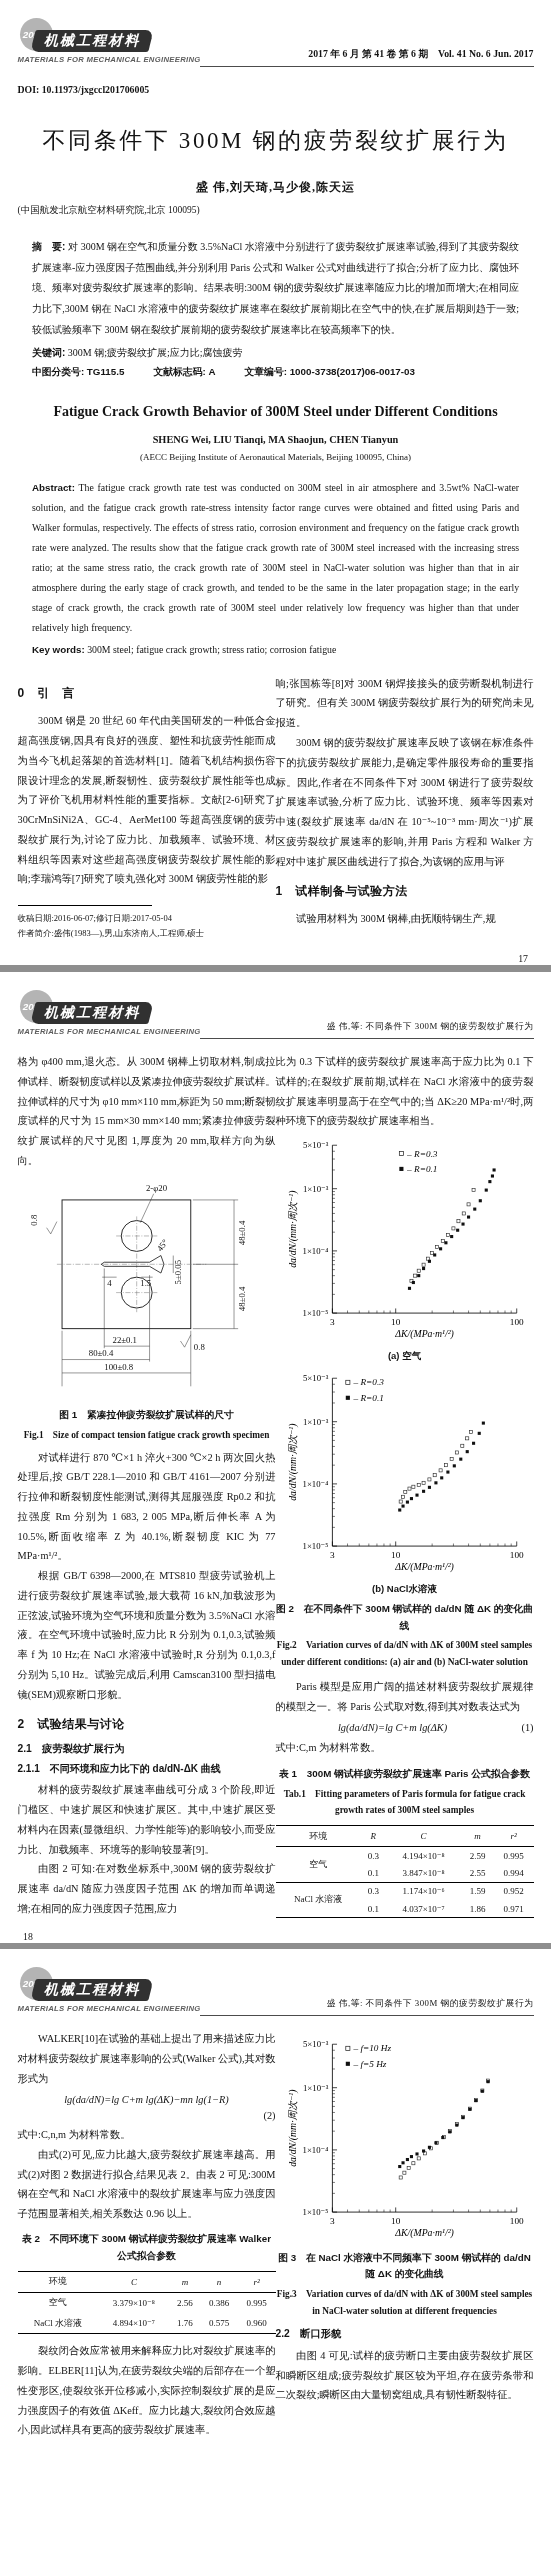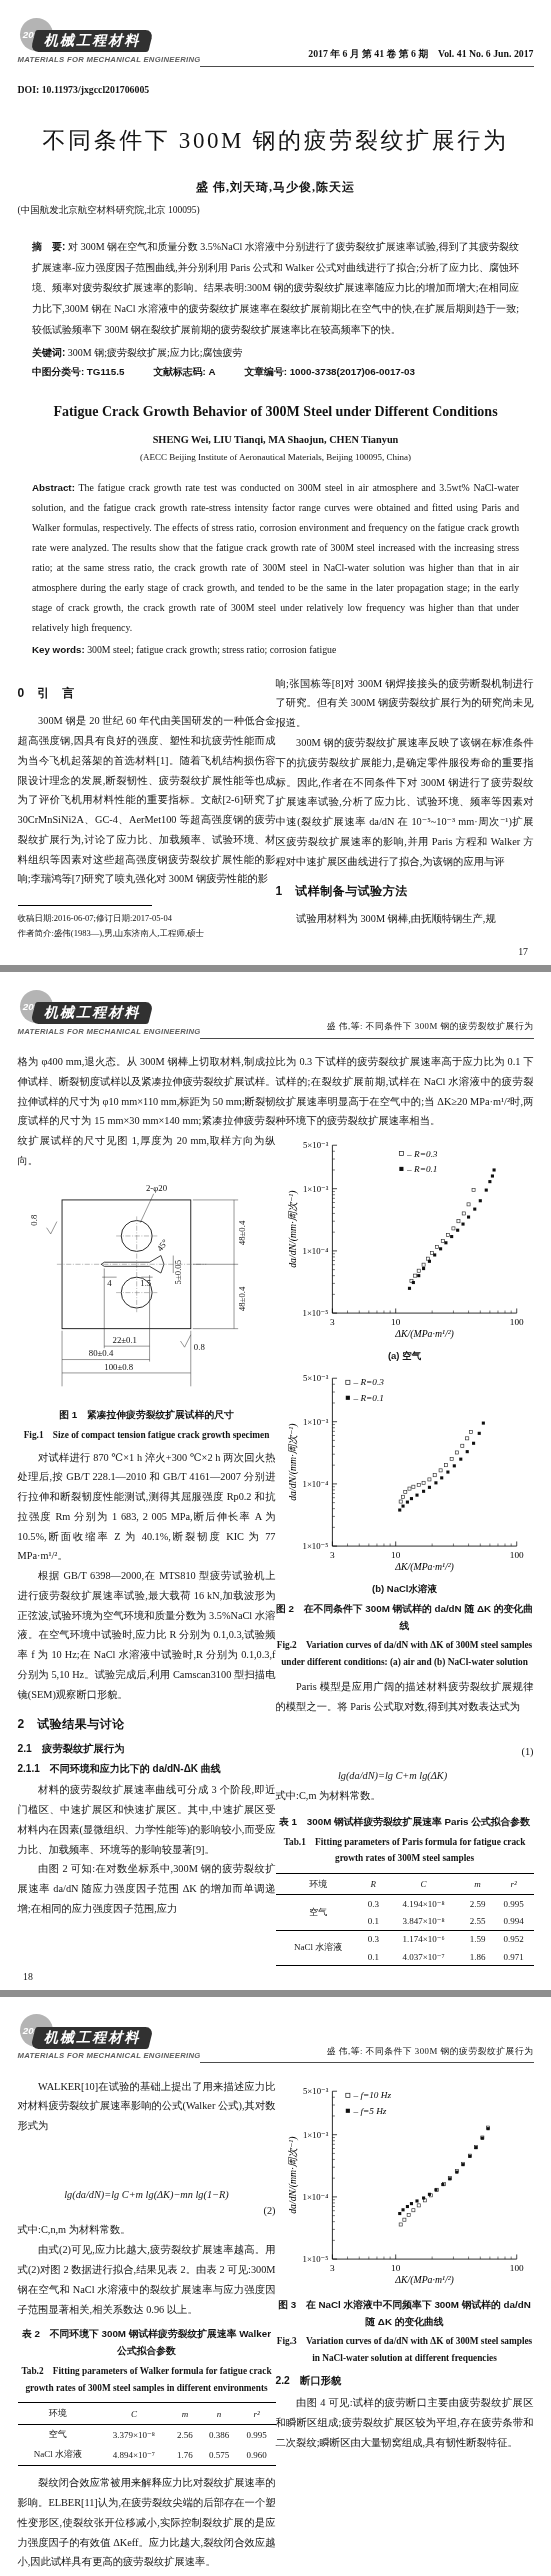--- a/index.html
+++ b/index.html
@@ -38,26 +38,26 @@
   .cols{display:flex;gap:0;margin-top:13.4px;}
   .col{flex:1;width:0;}
   .p{font-size:10.3px;line-height:1.92;text-align:justify;margin:0;text-indent:2em;}
   .p.noind{text-indent:0;}
   .h-sec{font-family:"Liberation Sans","DejaVu Sans",sans-serif;font-weight:bold;
     font-size:12px;margin:11.3px 0 9.3px;letter-spacing:0.5px;}
   .h-sub{font-family:"Liberation Sans","DejaVu Sans",sans-serif;font-weight:bold;
     font-size:10.3px;margin:7.2px 0 5.2px;}
   .h-sub3{font-size:10px;margin:6.2px 0 4.1px;font-weight:600;}
   .formula-row{display:flex;align-items:center;margin:5.2px 0;font-size:10.3px;}
-  .formula{flex:1;text-align:center;font-style:italic;margin-top:48px;}
+  .formula{flex:1;text-align:center;font-style:italic;}
   .eqnum{width:24px;text-align:right;font-style:normal;}
   .eqnum-line{text-align:right;font-size:10.3px;margin:1px 0 4.1px;}
   .footnote{margin-top:15.5px;font-size:8.5px;line-height:1.8;}
   .footnote .rule{width:134px;border-top:1px solid #000;margin-bottom:5.2px;}
-  .pageno{position:absolute;bottom:8px;font-size:9.8px;}
+  .pageno{position:absolute;bottom:1px;font-size:9.8px;}
   .pageno.right{right:23px;} .pageno.left{left:23px;}
   
   .fig{margin:7.2px 0 4.1px;text-align:center;}
   .figcap-cn{font-family:"Liberation Sans","DejaVu Sans",sans-serif;font-weight:bold;
     font-size:9.8px;text-align:center;margin-top:5.2px;line-height:1.7;}
   .figcap-en{font-weight:bold;font-size:9.3px;text-align:center;margin-top:3.1px;line-height:1.8;}
   .subcap{font-family:"Liberation Sans","DejaVu Sans",sans-serif;font-weight:bold;
     font-size:9.5px;text-align:center;margin-top:2.1px;}
   .chart svg text{font-family:"Liberation Serif","DejaVu Serif",serif;}
   
@@ -473,21 +473,20 @@
       <div class="col">
         <p class="p">WALKER[10]在试验的基础上提出了用来描述应力比对材料疲劳裂纹扩展速率影响的公式(Walker 公式),其对数形式为</p>
         <div class="formula-row">
           <span class="formula">lg(da/dN)=lg C+m lg(ΔK)−mn lg(1−R)</span>
         </div>
         <div class="eqnum-line">(2)</div>
         <p class="p noind">式中:C,n,m 为材料常数。</p>
         <p class="p">由式(2)可见,应力比越大,疲劳裂纹扩展速率越高。用式(2)对图 2 数据进行拟合,结果见表 2。由表 2 可见:300M 钢在空气和 NaCl 水溶液中的裂纹扩展速率与应力强度因子范围显著相关,相关系数达 0.96 以上。</p>
 
         <div class="figcap-cn" style="margin-top:7.2px">表 2　不同环境下 300M 钢试样疲劳裂纹扩展速率 Walker 公式拟合参数</div>
-        <div class="figcap-en">Tab.2　Fitting parameters of Walker formula for fatigue crack growth rates of 300M steel samples in different environments</div>
         <table class="dtable">
           <thead>
             <tr>
               <th class="cn">环境</th>
               <th>C</th>
               <th>m</th>
               <th>n</th>
               <th>r²</th>
             </tr>
           </thead>

